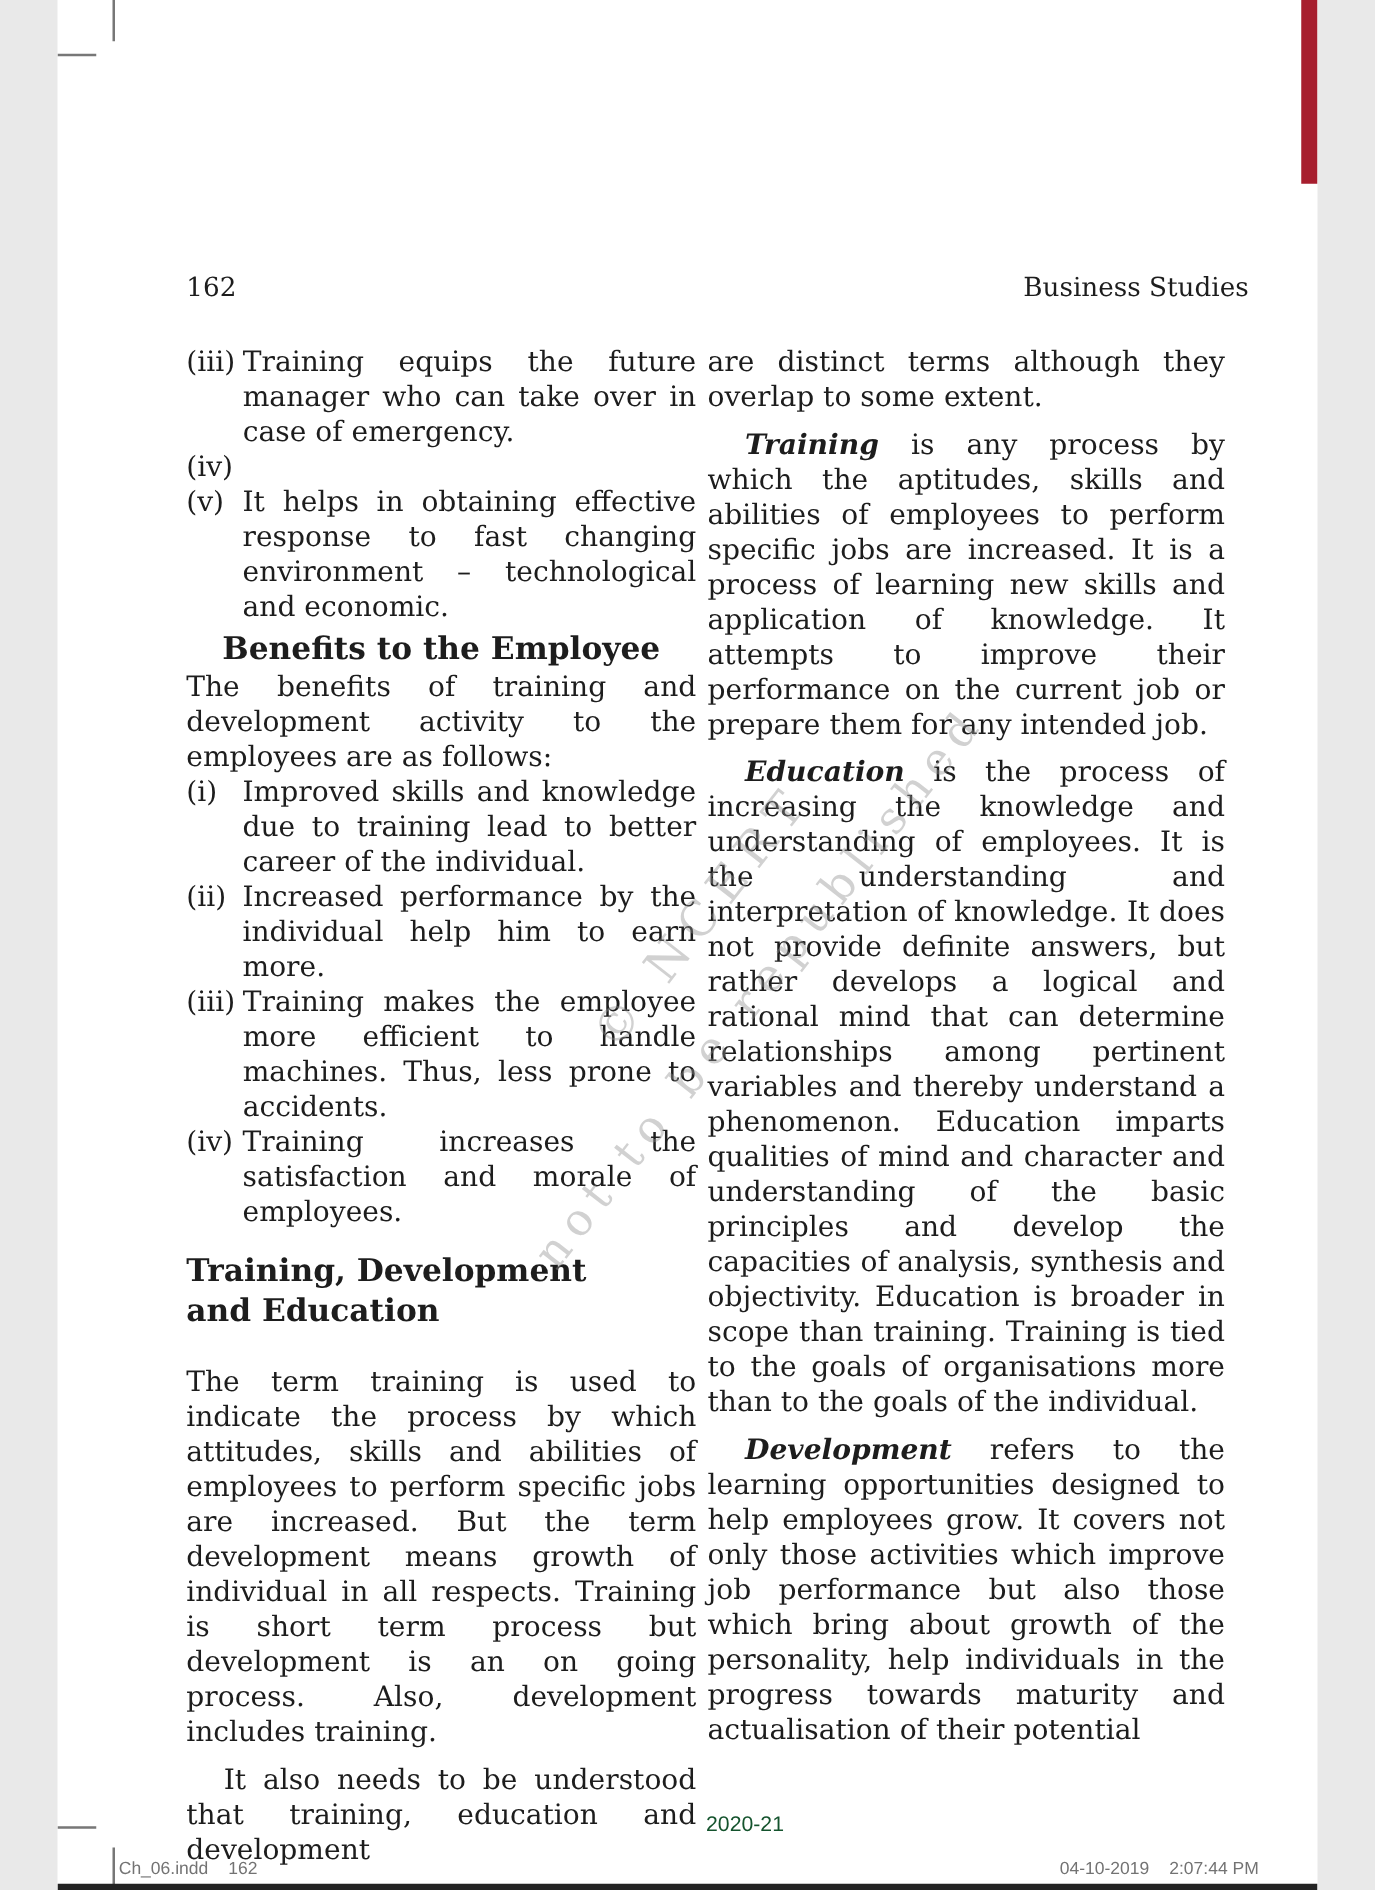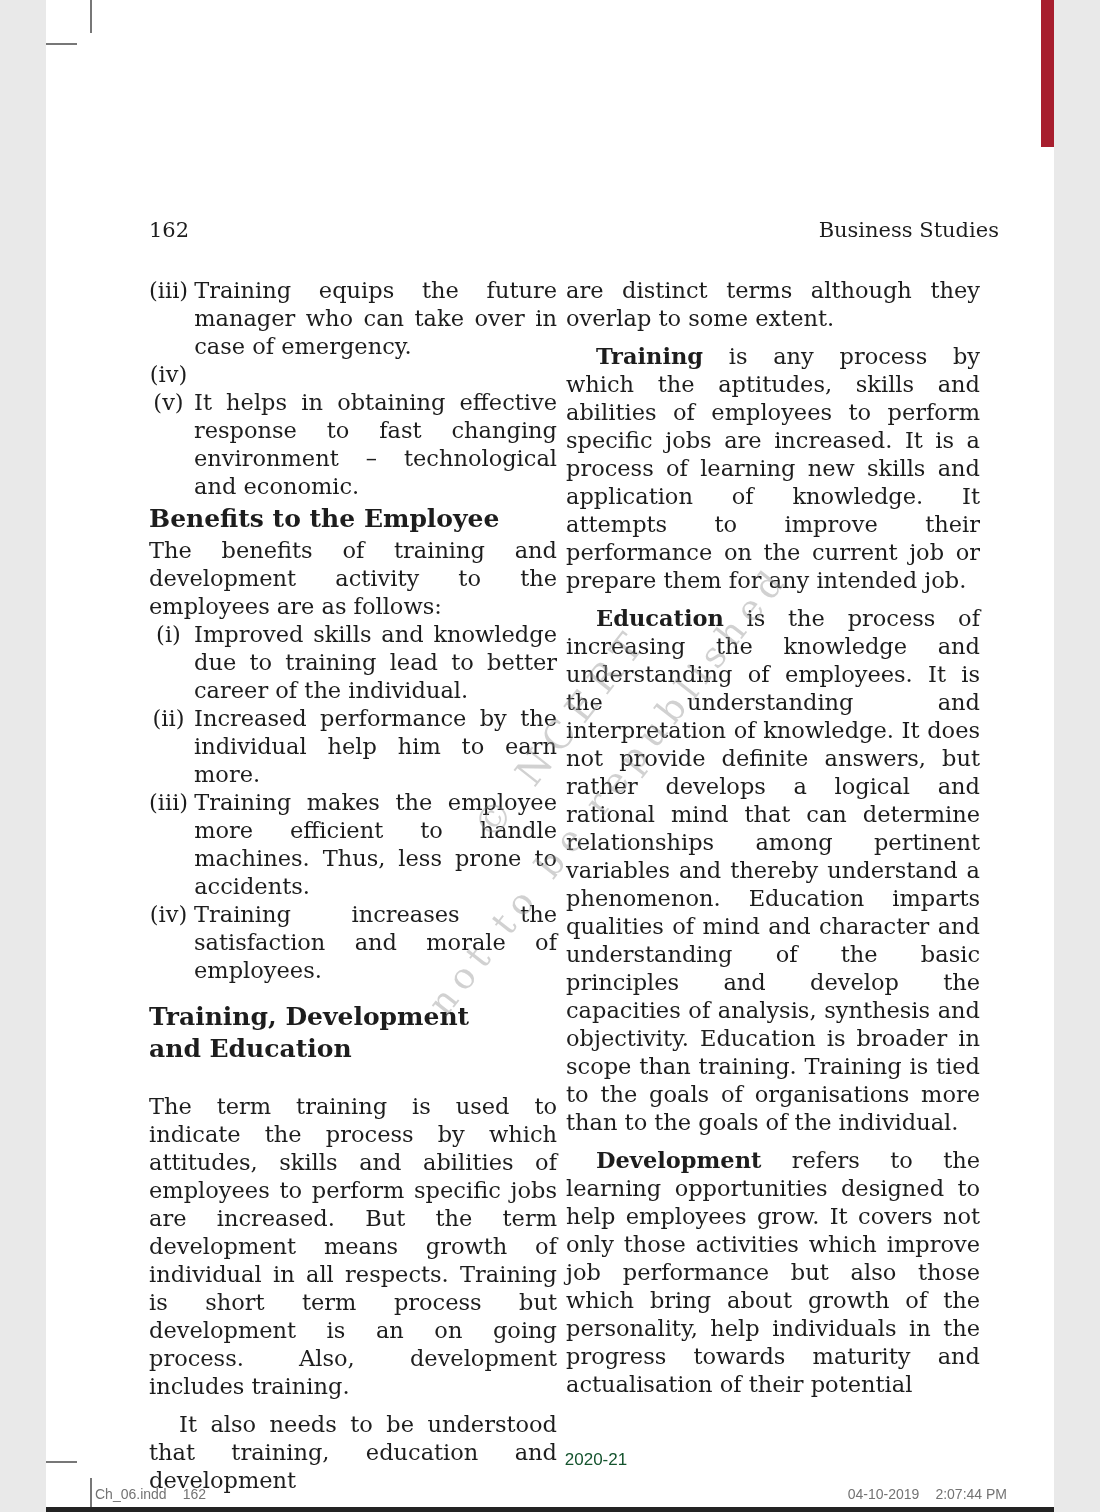--- a/index.html
+++ b/index.html
@@ -12,29 +12,29 @@
   .running-head{
     position:absolute;left:103px;top:218px;width:850px;
     display:flex;justify-content:space-between;
     font-size:21px;line-height:24px;
   }
   
   .col{position:absolute;top:276px;font-size:22.5px;line-height:28px;text-align:justify;}
   .col-left{left:103px;width:408px;}
   .col-right{left:520px;width:414px;}
   .li{display:flex;}
-  .li-label{flex:0 0 45px;text-align:center;padding-right:6px;box-sizing:border-box;}
+  .li-label{flex:0 0 45px;text-align:left;padding-right:6px;box-sizing:border-box;}
   .li-text{flex:1;text-align:justify;}
   .heading{font-weight:bold;font-size:25px;line-height:30px;text-align:left;}
-  .heading-1{margin:4px 0 2px;}
+  .heading-1{margin:4px 0 2px;text-align:center;}
   .heading-2{margin:17px 0 27px;line-height:32px;width:380px;}
   p.para{margin:0;}
   p.para + p.para{margin-top:10px;}
   .indent{text-indent:30px;}
-  .lead{font-weight:bold;}
+  .lead{font-weight:bold;font-style:italic;}
   
   .watermark{position:absolute;z-index:3;pointer-events:none;user-select:none;
     color:rgba(145,145,145,0.42);font-family:"DejaVu Serif",serif;white-space:nowrap;}
   .wm1{left:515px;top:733px;font-size:38px;letter-spacing:9px;
        transform:translate(-50%,-50%) rotate(-52deg);}
   .wm2{left:562px;top:790px;font-size:36px;letter-spacing:8px;
        transform:translate(-50%,-50%) rotate(-52deg);}
   
   .year-mark{position:absolute;left:0;width:1100px;top:1450px;text-align:center;
     font-family:"Liberation Sans",sans-serif;font-size:17px;color:#14532d;}

